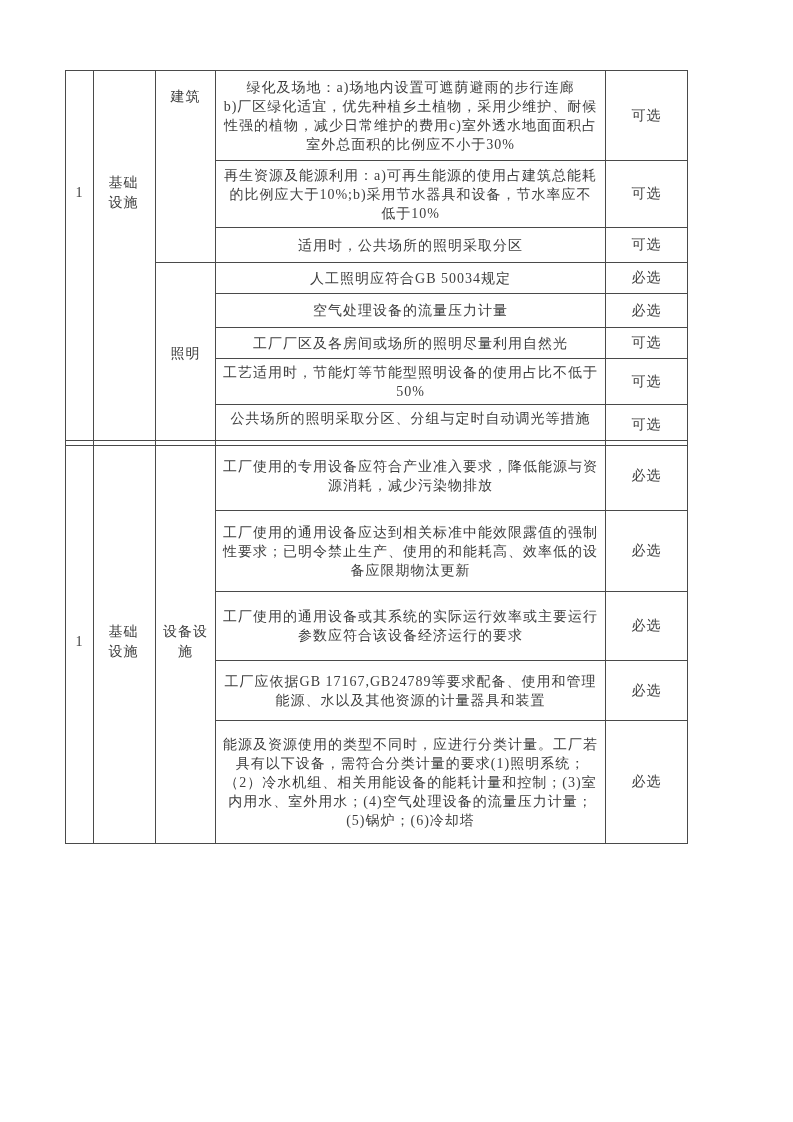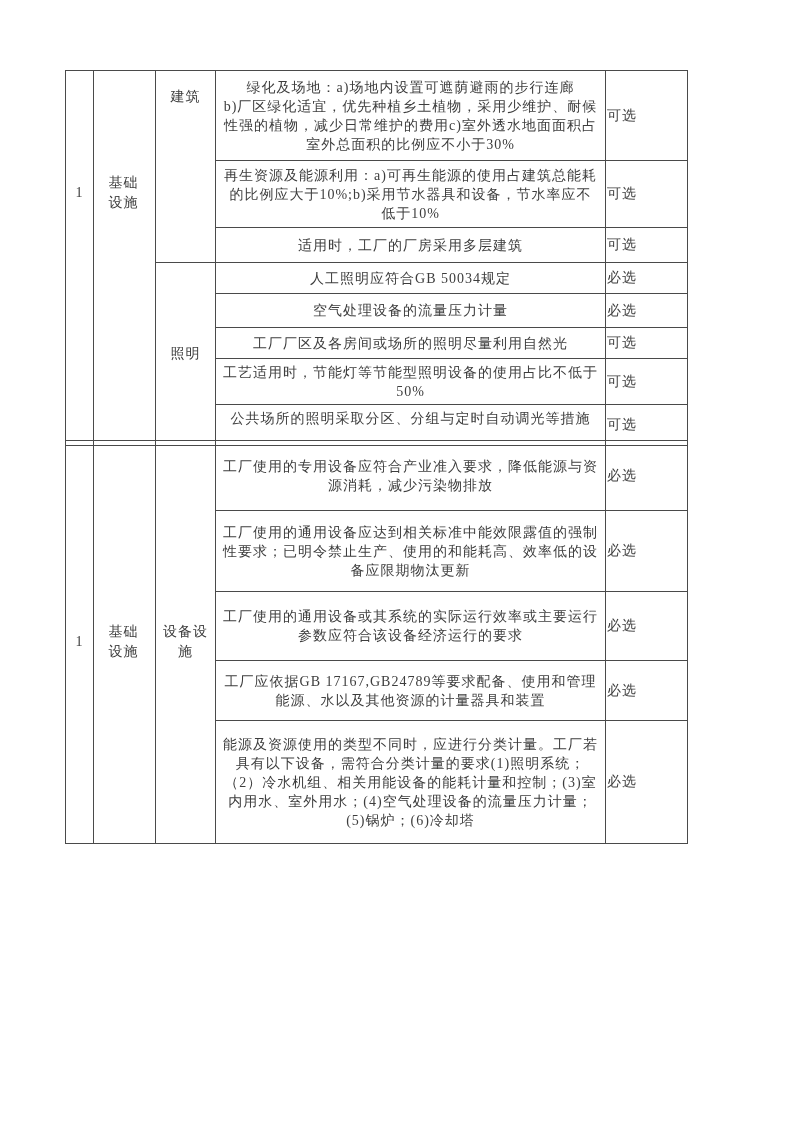--- a/index.html
+++ b/index.html
@@ -26,21 +26,21 @@
   td.grp-cell{text-align:center;}
   td.grp-cell .wrap{width:46px;margin:0 auto;line-height:20px;text-align:center;}
   td.desc-cell{
     padding:2px 7px;
     line-height:19px;
     white-space:pre-line;
     text-align:center;
   }
   td.desc-clip{vertical-align:top;padding:4px 7px 8px;}
   td.desc-clip .clip{height:28px;overflow:hidden;line-height:19px;white-space:pre-line;}
-  td.status-cell{}
+  td.status-cell{text-align:center;}
   
   #tbl1 td.no-cell,#tbl1 td.cat-cell{padding-bottom:132px;}
   #tbl1 td.grp-top{vertical-align:top;padding-top:16px;}
 </style>
 </head>
 <body>
 
 <div class="page">
 
   <table class="tbl" id="tbl1" style="top:70px">
@@ -62,21 +62,21 @@
           </td>
         <td class="desc-cell">绿化及场地：a)场地内设置可遮荫避雨的步行连廊
 b)厂区绿化适宜，优先种植乡土植物，采用少维护、耐候性强的植物，减少日常维护的费用c)室外透水地面面积占室外总面积的比例应不小于30%</td>
         <td class="status-cell">可选</td>
       </tr>
       <tr style="height:67px">
         <td class="desc-cell">再生资源及能源利用：a)可再生能源的使用占建筑总能耗的比例应大于10%;b)采用节水器具和设备，节水率应不低于10%</td>
         <td class="status-cell">可选</td>
       </tr>
       <tr style="height:35px">
-        <td class="desc-cell">适用时，工厂的厂房采用多层建筑</td>
+        <td class="desc-cell">适用时，公共场所的照明采取分区</td>
         <td class="status-cell">可选</td>
       </tr>
       <tr style="height:31px">
         <td class="grp-cell" rowspan="5">
             <div class="wrap">照明</div>
           </td>
         <td class="desc-cell">人工照明应符合GB 50034规定</td>
         <td class="status-cell">必选</td>
       </tr>
       <tr style="height:34px">

